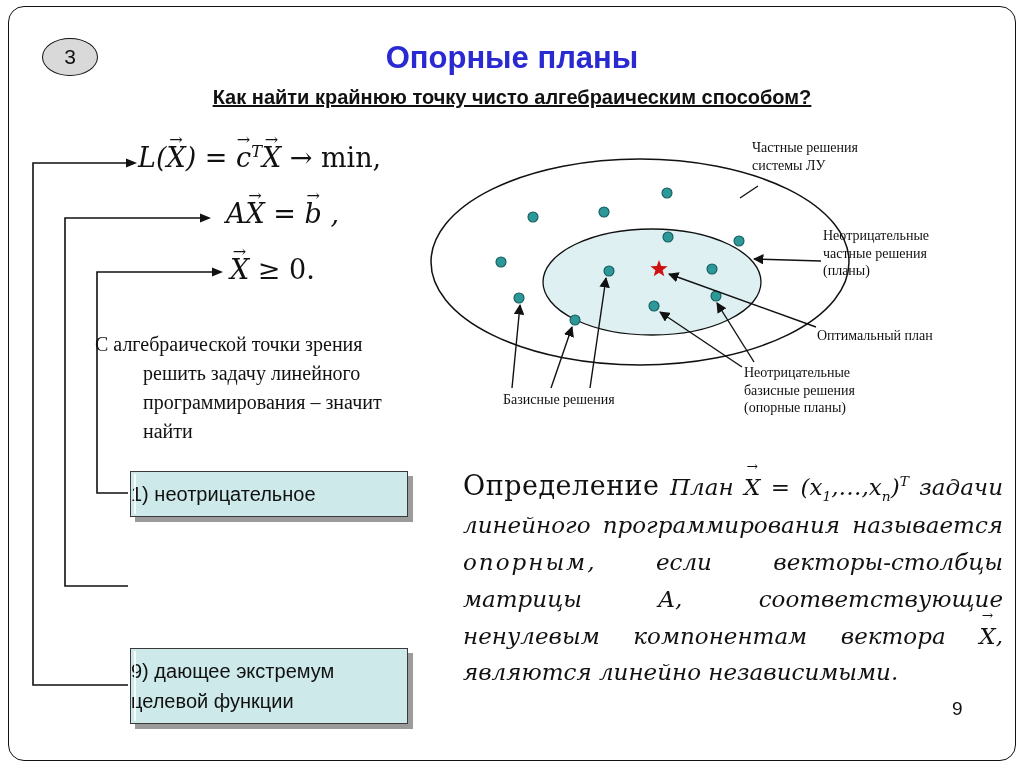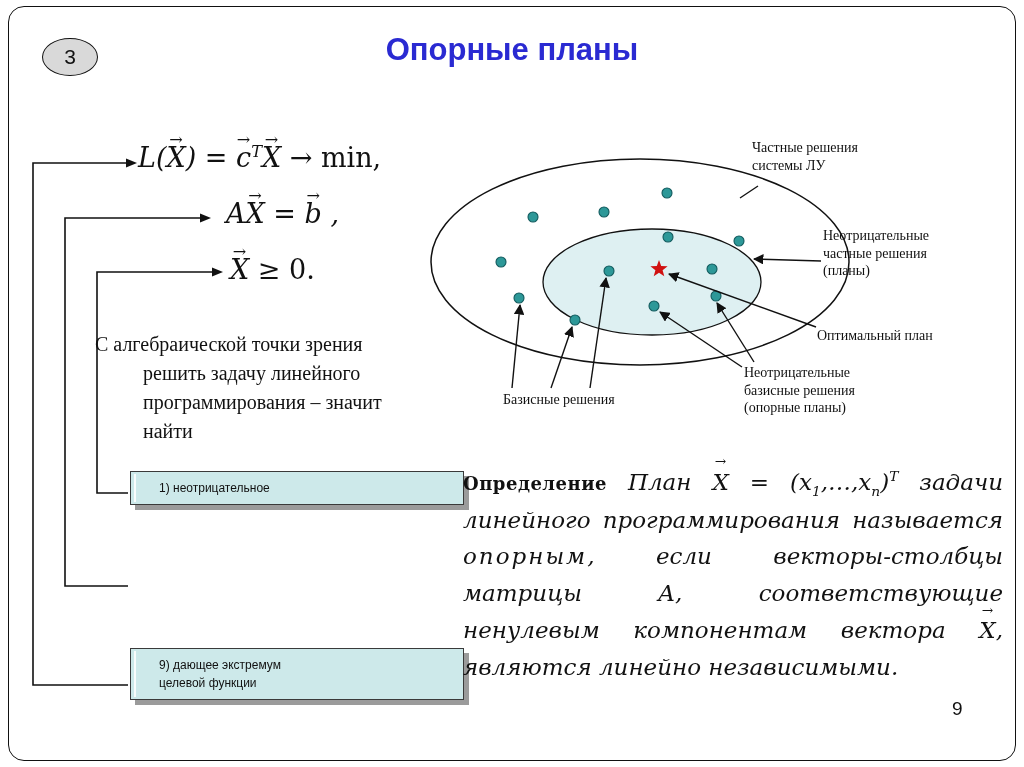--- a/index.html
+++ b/index.html
@@ -3,72 +3,73 @@
 <meta charset="utf-8">
 <style>
   html,body{margin:0;padding:0;background:#ffffff;}
   .slide{position:relative;width:1024px;height:767px;background:#fff;
          font-family:"Liberation Sans",sans-serif;color:#111;overflow:hidden;}
   .frame{position:absolute;left:8px;top:6px;right:8px;bottom:6px;
          border:1.6px solid #111;border-radius:16px;pointer-events:none;}
   .badge{position:absolute;left:42px;top:38px;width:54px;height:36px;
          background:#d9d9d9;border:1.5px solid #111;border-radius:50%;
          display:flex;align-items:center;justify-content:center;font-size:21px;}
-  .title{position:absolute;left:0;right:0;top:32px;margin:0;text-align:center;
+  .title{position:absolute;left:0;right:0;top:32px;margin:8px;text-align:center;
          font-size:31px;font-weight:bold;color:#2a2ad2;}
   .subtitle{position:absolute;left:0;right:0;top:86px;text-align:center;
          font-size:20px;font-weight:bold;text-decoration:underline;}
   .gfx{position:absolute;left:0;top:0;width:1024px;height:767px;pointer-events:none;}
   .formula{position:absolute;font-family:"DejaVu Serif","Liberation Serif",serif;
          font-style:italic;font-size:27px;white-space:nowrap;}
   .f1{left:138px;top:142px;}
   .f2{left:226px;top:198px;}
   .f3{left:230px;top:254px;}
   .formula sup{font-size:0.60em;}
   .upright{font-style:normal;}
   .vec{position:relative;display:inline-block;font-style:italic;}
   .vec::after{content:"→";position:absolute;left:50%;top:-0.62em;
          transform:translateX(-50%);font-size:0.60em;font-style:normal;line-height:1;}
   .bodytext{position:absolute;left:95px;top:330px;width:390px;font-size:20px;
          line-height:1.45;white-space:pre-line;padding-left:48px;text-indent:-48px;font-family:Liberation Serif, serif;}
   .box{position:absolute;left:130px;width:276px;background:#cde9ea;
          border:1.5px solid #3a3a3a;box-shadow:5px 5px 0 #9b9b9b;
-         padding:7px 28px;font-size:12px;line-height:1.5;}
+         padding:7px 0;font-size:20px;line-height:1.5;}
   .box::before{content:"";position:absolute;left:2.5px;top:2px;bottom:2px;width:2px;
          background:rgba(255,255,255,0.85);}
   .box span{white-space:pre-line;}
   .box1{top:471px;}
   .box2{top:535px;}
   .box3{top:648px;}
   .dlabel{position:absolute;font-size:14px;line-height:1.25;white-space:pre-line;font-family:Liberation Serif, serif;}
   .lab-particular{left:752px;top:139px;}
   .lab-nonneg{left:823px;top:227px;}
   .lab-optimal{left:817px;top:319px;margin-top:8px;}
   .lab-nonneg-basic{left:744px;top:364px;}
   .lab-basic{left:503px;top:391px;}
   .definition{position:absolute;left:463px;top:464px;width:540px;
          font-family:"DejaVu Serif","Liberation Serif",serif;font-style:italic;
          font-size:23px;line-height:1.6;text-align:justify;}
-  .def-keyword{font-style:normal;font-weight:bold;font-size:18px;letter-spacing:0.5px;}
+  .def-keyword{font-style:normal;font-weight:normal;font-size:27px;letter-spacing:0.5px;}
   .emph{letter-spacing:2px;}
   .definition sup{font-size:0.60em;}
   .definition sub{font-size:0.60em;}
   .pagenum{position:absolute;left:952px;top:698px;font-size:19px;}
 </style>
 </head>
 <body>
 
 <div class="slide">
   <div class="frame"></div>
 
   <div class="badge">
     <span>3</span>
   </div>
 
   <h1 class="title">Опорные планы</h1>
+  <div class="subtitle">Как найти крайнюю точку чисто алгебраическим способом?</div>
 
   <svg class="gfx" viewBox="0 0 1024 767">
     <defs>
       <marker id="ah" viewBox="0 0 10 10" refX="9" refY="5" markerWidth="7.5" markerHeight="7.5" orient="auto-start-reverse">
         <path d="M0,0 L10,5 L0,10 z" fill="#111"></path>
       </marker>
     </defs>
 
     <g stroke="#111" stroke-width="1.6" fill="none">
       <path d="M127,163 L33,163 L33,685 L128,685"></path>

